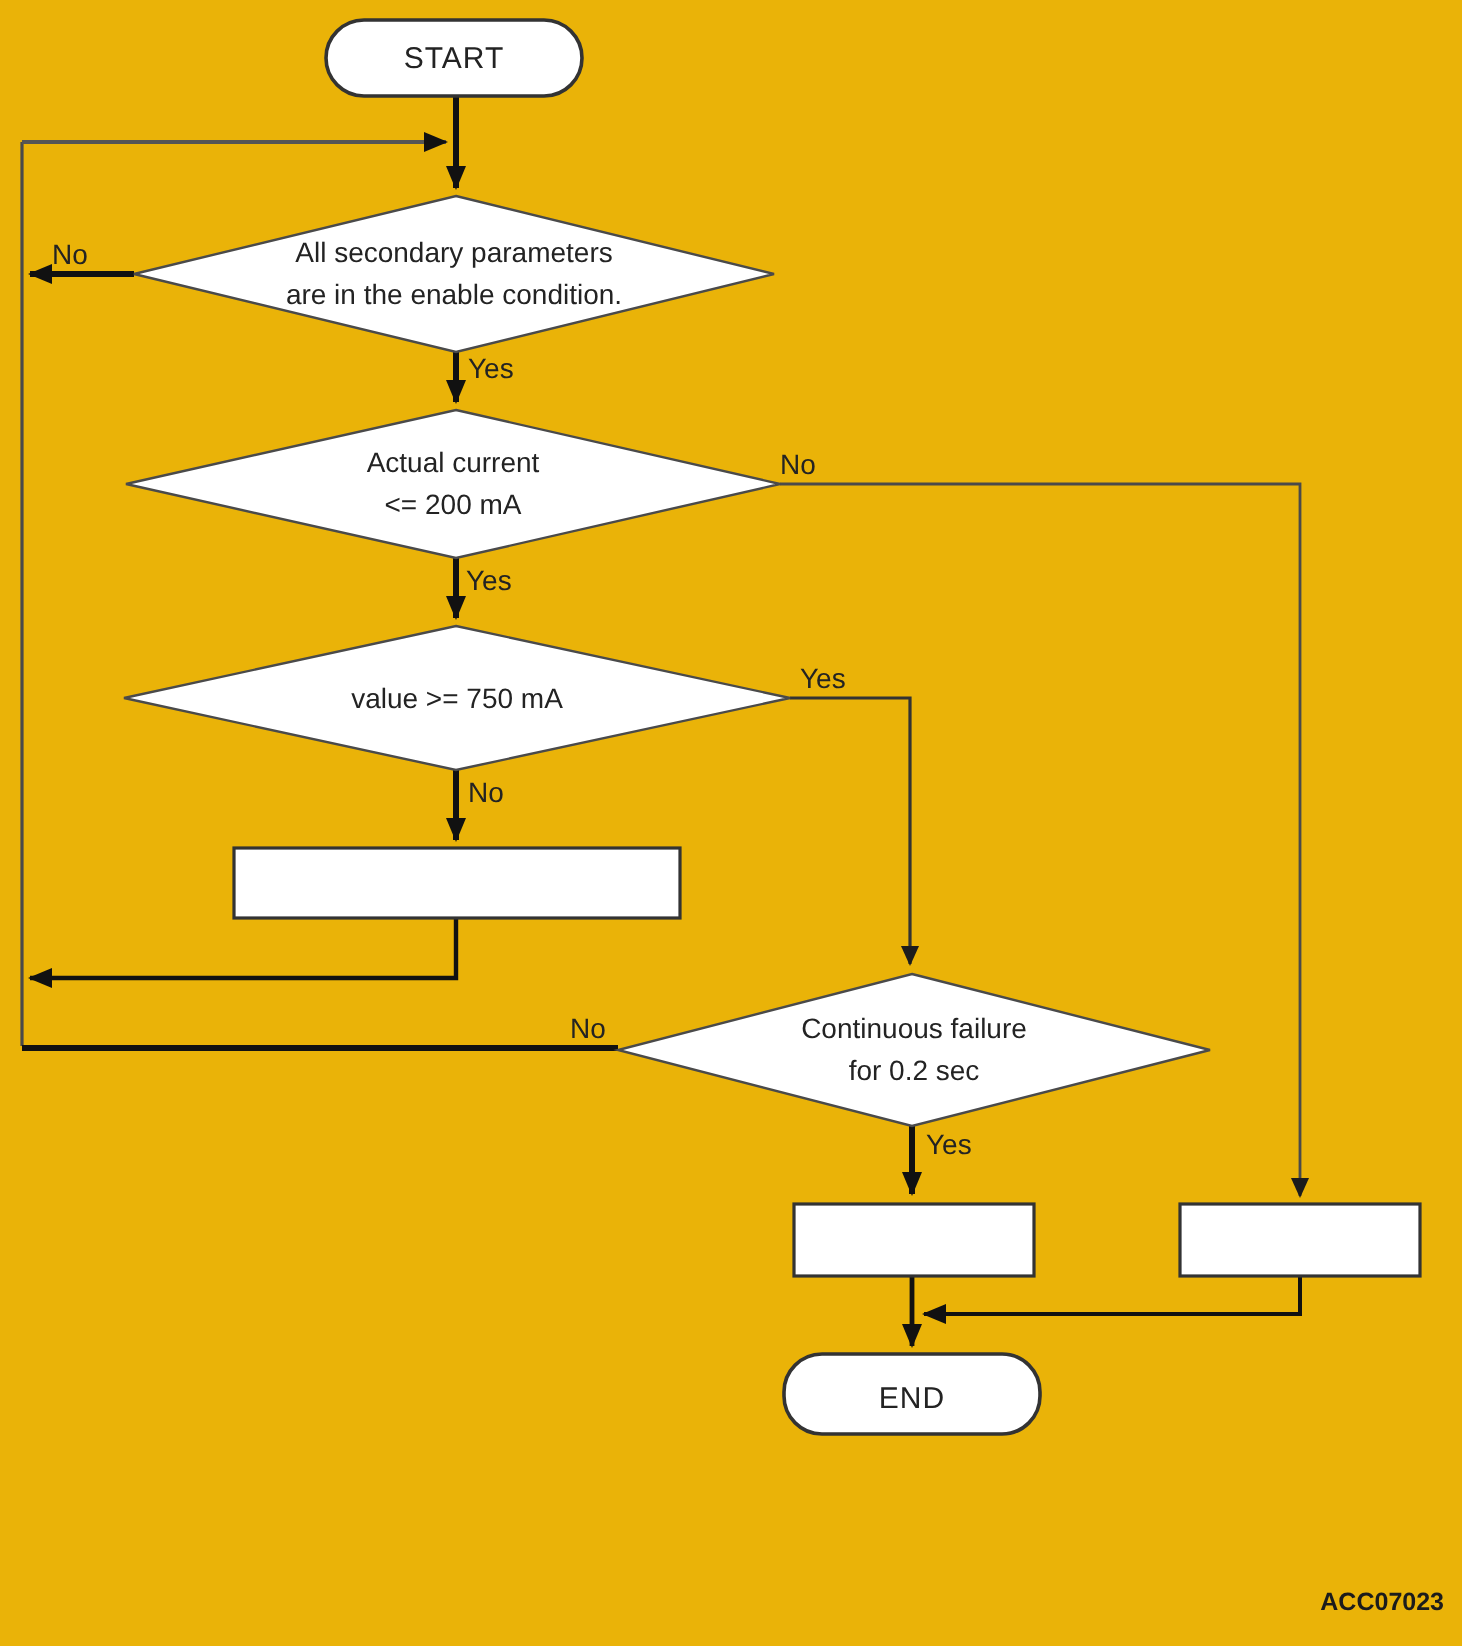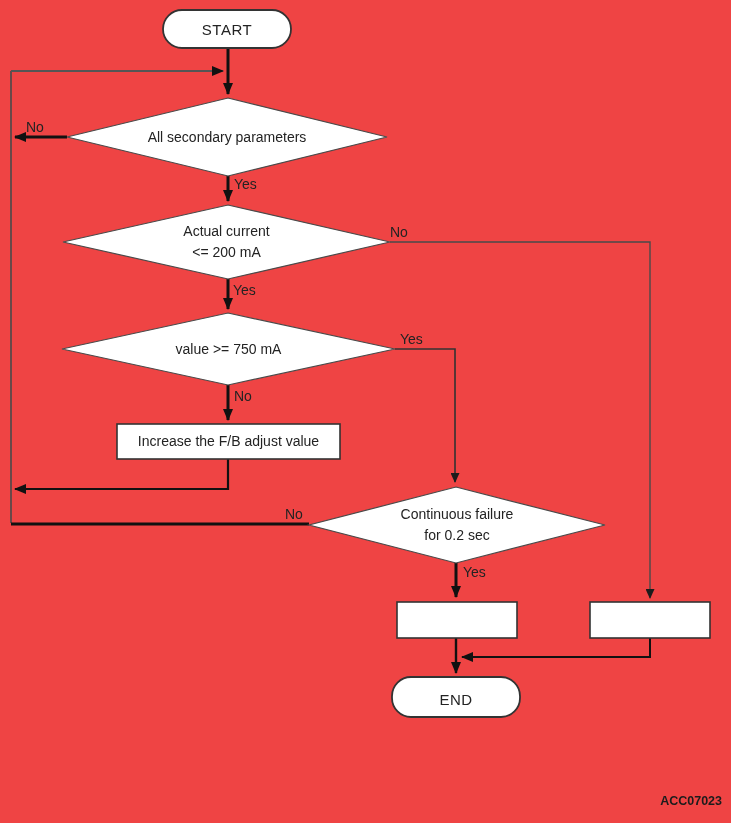--- a/index.html
+++ b/index.html
@@ -1,19 +1,19 @@
 <!DOCTYPE html>
 <html><head>
 <meta charset="utf-8">
 <style>
   html,body{margin:0;padding:0;background:#ffffff;}
   .canvas{
     position:relative;
     width:731px;height:823px;
-    background:#ef4444;
+    background:#eab308;
     font-family:"Liberation Sans", sans-serif;
     color:#232323;
     overflow:hidden;
   }
   .canvas svg{position:absolute;left:0;top:0;}
   .node-label{
     position:absolute;
     display:flex;flex-direction:column;
     align-items:center;justify-content:center;
     text-align:center;
@@ -95,32 +95,32 @@
 
     <rect x="590" y="602" width="120" height="36" fill="#ffffff" stroke="#333333" stroke-width="1.6"></rect>
 
     <rect x="392" y="677" width="128" height="40" rx="19" ry="19" fill="#ffffff" stroke="#333333" stroke-width="1.8"></rect>
   </svg>
 
   <div class="node-label terminator-label" style="left:163px;top:10px;width:128px;height:38px;">START</div>
 
   <div class="node-label" style="left:67px;top:98px;width:320px;height:78px;">
     <div>All secondary parameters</div>
+    <div>are in the enable condition.</div>
   </div>
 
   <div class="node-label" style="left:63px;top:205px;width:327px;height:74px;">
     <div>Actual current</div>
     <div>&lt;= 200 mA</div>
   </div>
 
   <div class="node-label" style="left:62px;top:313px;width:333px;height:72px;">
     <div>value &gt;= 750 mA</div>
   </div>
 
-  <div class="node-label" style="left:117px;top:424px;width:223px;height:35px;">Increase the F/B adjust value</div>
 
   <div class="node-label" style="left:309px;top:487px;width:296px;height:76px;">
     <div>Continuous failure</div>
     <div>for 0.2 sec</div>
   </div>
 
 
 
   <div class="node-label terminator-label" style="left:392px;top:677px;width:128px;height:44px;">END</div>
 

